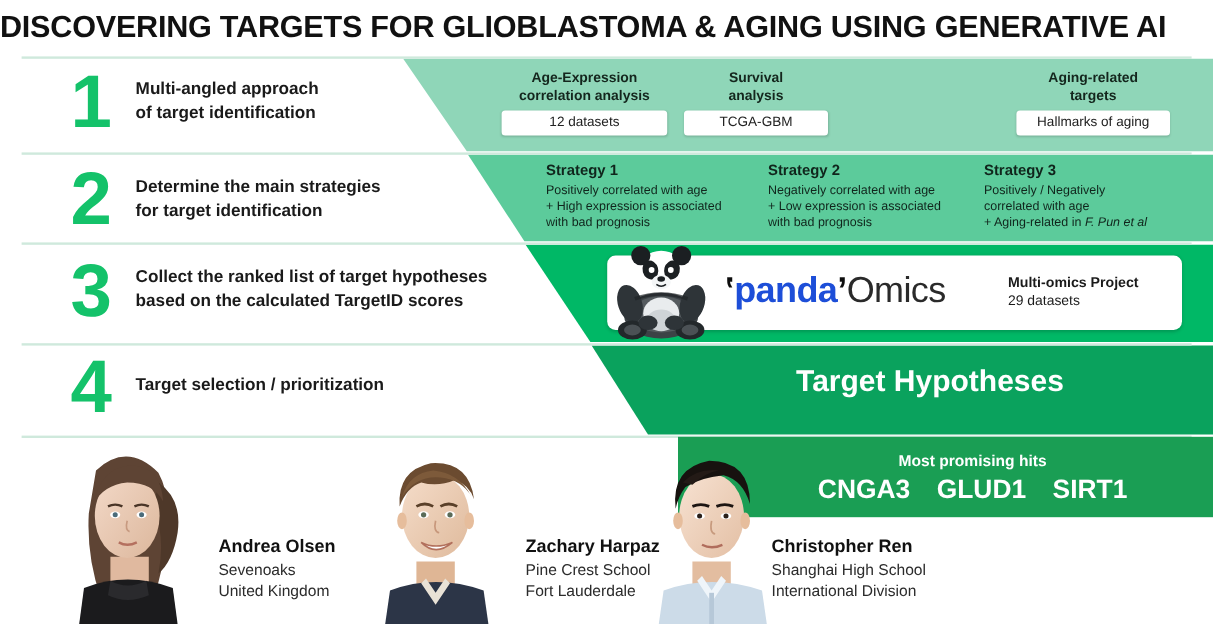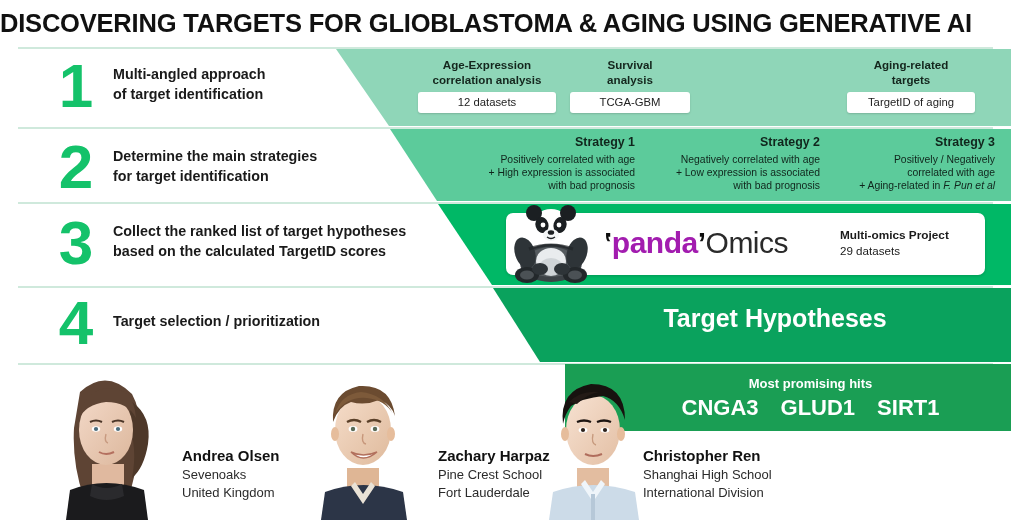--- a/index.html
+++ b/index.html
@@ -63,39 +63,39 @@
     font-size:11.3px;font-weight:normal;color:#222;
     padding:4px 2px 5px;box-shadow:0 1px 2px rgba(0,0,0,.16);
     white-space:nowrap;
   }
   .c1a{left:418px;top:57px;width:138px;}
   .c1b{left:570px;top:57px;width:120px;}
   .c1c{left:697px;top:57px;width:140px;}
   .c1d{left:847px;top:57px;width:128px;}
 
   
-  .strat{position:absolute;text-align:right;color:#10251c;}
+  .strat{position:absolute;text-align:left;color:#10251c;}
   .strat .hd{font-weight:bold;font-size:12.4px;line-height:16px;margin-bottom:3px;}
   .strat .bd{font-size:10.4px;line-height:13.2px;font-weight:500;}
   .strat .bd i{font-style:italic;}
   .s1{left:455px;top:134px;width:180px;}
   .s2{left:640px;top:134px;width:180px;}
   .s3{left:820px;top:134px;width:175px;}
 
   
   .pandacard{
     position:absolute;left:506px;top:213px;width:479px;height:62px;
     background:#fff;border-radius:7px;box-shadow:0 1px 3px rgba(0,0,0,.18);
   }
   .pandaimg{position:absolute;left:509px;top:205px;width:84px;height:80px;}
   .pandaword{
     position:absolute;left:604px;top:224px;
     font-size:30px;line-height:38px;letter-spacing:-0.5px;white-space:nowrap;
   }
-  .pandaword .b{font-weight:bold;color:#a21caf;}
+  .pandaword .b{font-weight:bold;color:#1d4ed8;}
   .pandaword .l{font-weight:normal;color:#2a2a2a;}
   .pandaword .q{color:#0d0d0d;font-weight:bold;}
   .pandameta{position:absolute;left:840px;top:228px;color:#1a1a1a;}
   .pandameta .m1{font-weight:bold;font-size:11.8px;line-height:15px;}
   .pandameta .m2{font-size:11.6px;line-height:15px;}
 
   
   .hyp{
     position:absolute;left:560px;top:302px;width:430px;text-align:center;
     color:#ffffff;font-weight:bold;font-size:25px;line-height:32px;
@@ -171,21 +171,21 @@
   <div class="col1 c1a">
     <div class="hd">Age-Expression<br>correlation analysis</div>
     <div class="box">12 datasets</div>
   </div>
   <div class="col1 c1b">
     <div class="hd">Survival<br>analysis</div>
     <div class="box">TCGA-GBM</div>
   </div>
   <div class="col1 c1d">
     <div class="hd">Aging-related<br>targets</div>
-    <div class="box">TargetID of aging</div>
+    <div class="box">Hallmarks of aging</div>
   </div>
 
   <div class="strat s1">
     <div class="hd">Strategy 1</div>
     <div class="bd">Positively correlated with age<br>+ High expression is associated<br>with bad prognosis</div>
   </div>
   <div class="strat s2">
     <div class="hd">Strategy 2</div>
     <div class="bd">Negatively correlated with age<br>+ Low expression is associated<br>with bad prognosis</div>
   </div>

